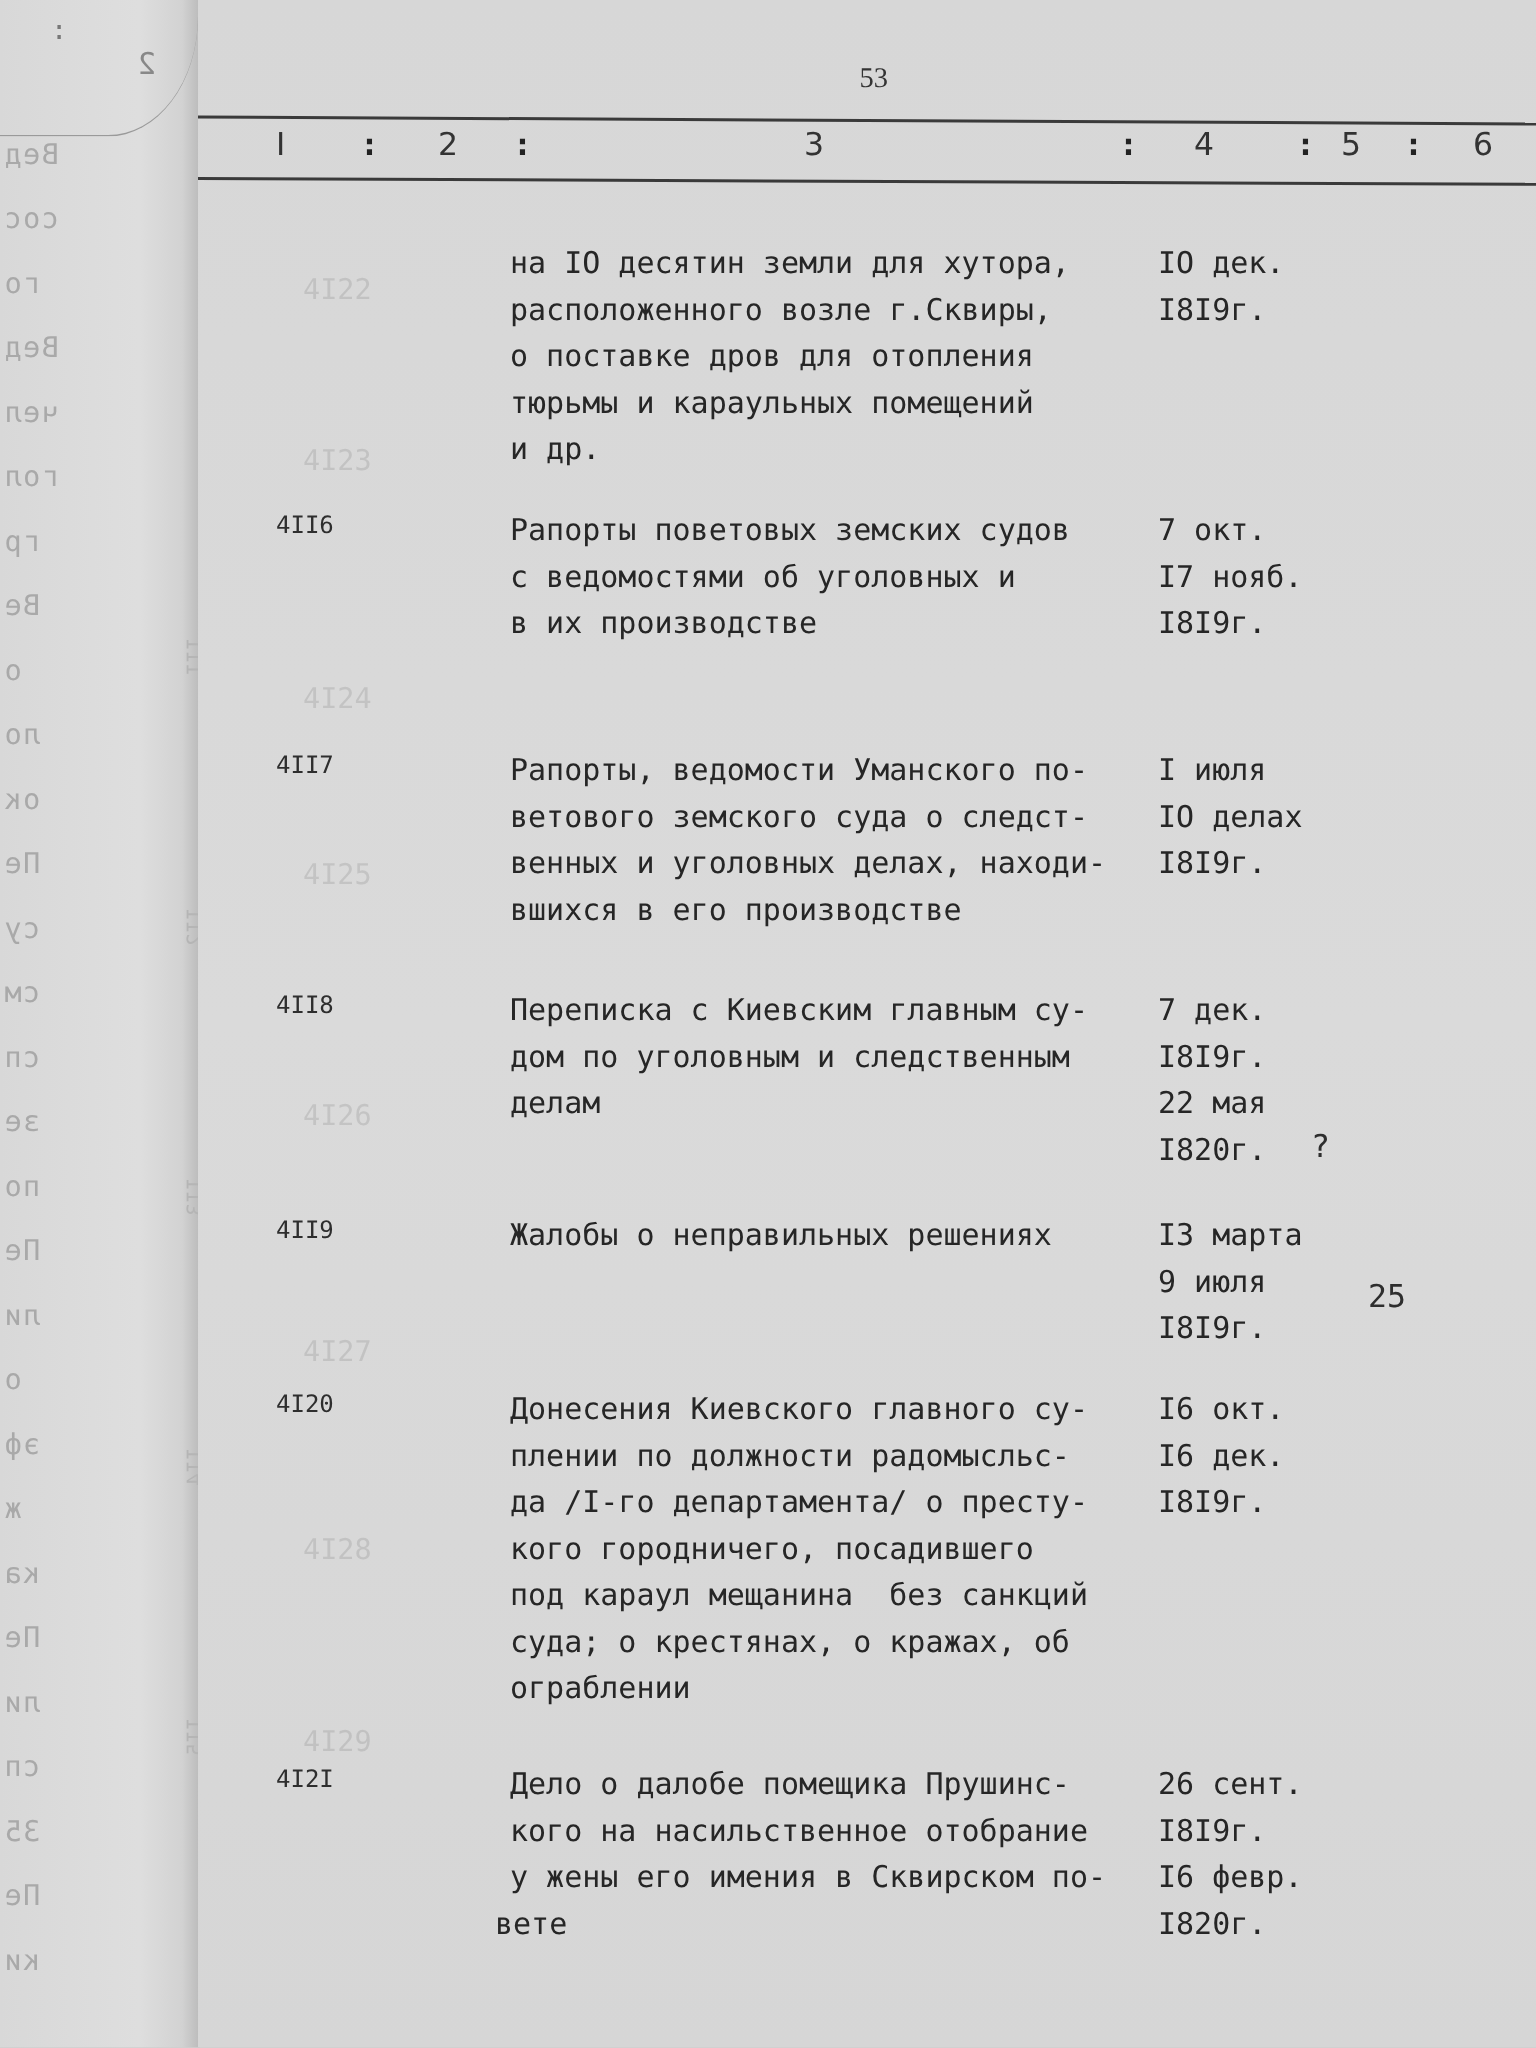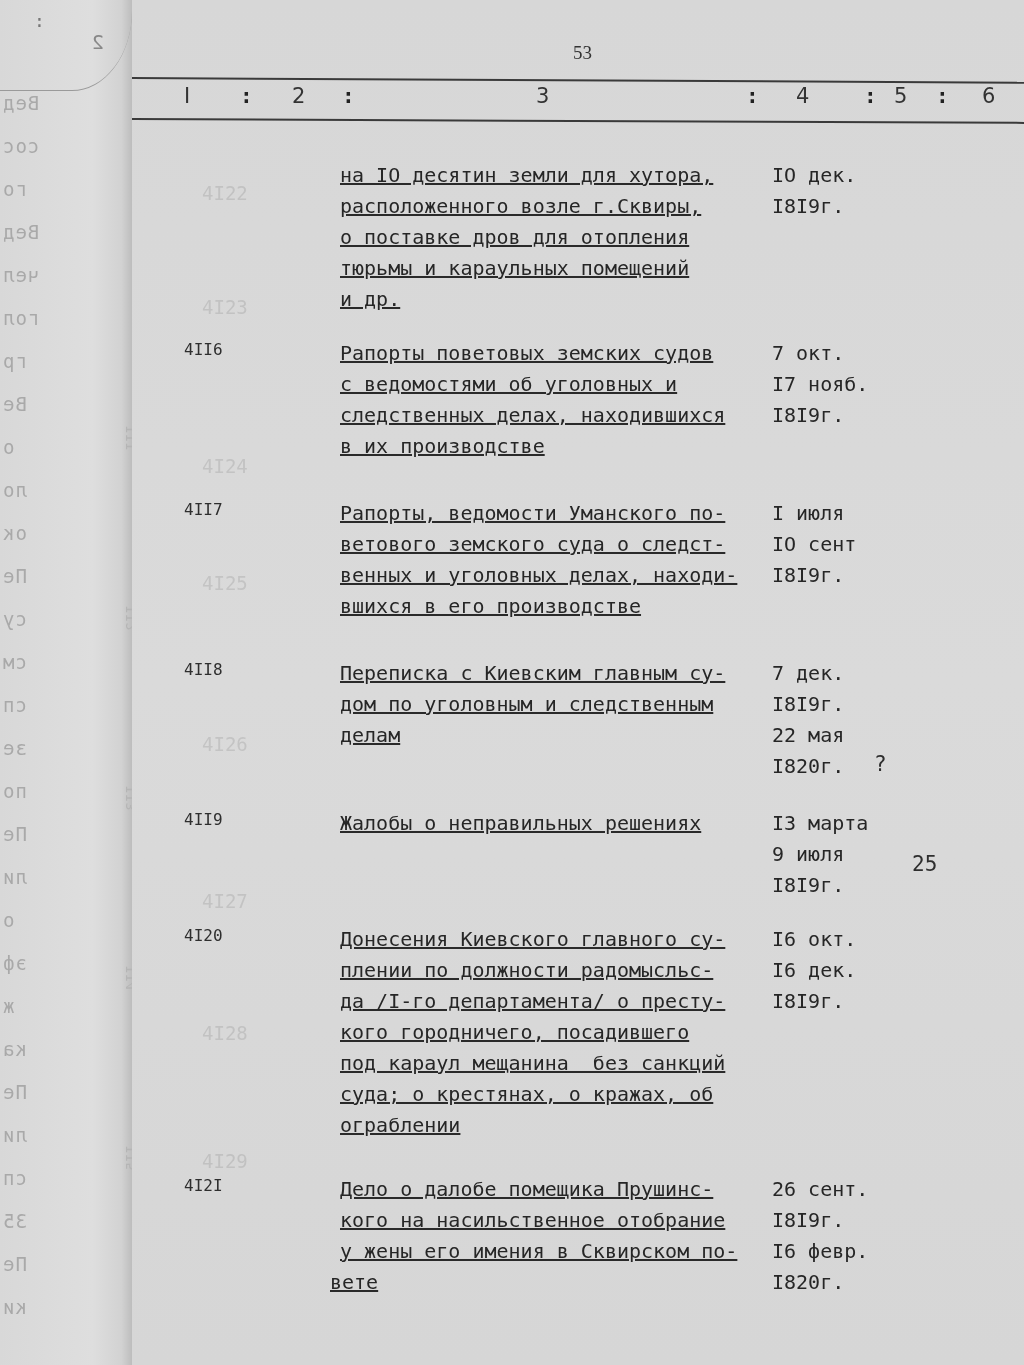--- a/index.html
+++ b/index.html
@@ -52,21 +52,21 @@
     
     .bleed {
       position: absolute; color: rgba(120,120,120,0.22); font-size: 19px; white-space: pre;
     }
 
     
     .entry-num {
       position: absolute; left: 52px; font-size: 16px; color: #2e2e2e;
     }
     .entry-desc {
-      position: absolute; left: 208px; width: 440px; text-decoration: underline;
+      position: absolute; left: 208px; width: 440px;
     }
     .entry-desc .ln, .entry-date .ln {
       display: block; height: 31px; line-height: 31px; font-size: 20px; white-space: pre; color: #262626;
     }
     .entry-date { position: absolute; left: 640px; }
     .extra { position: absolute; font-size: 21px; color: #2e2e2e; }
   </style>
 </head>
 <body>
 
@@ -152,39 +152,38 @@
   </div>
   <div class="entry-date" style="top:160px">
     <span class="ln">IO дек.</span>
     <span class="ln">I8I9г.</span>
   </div>
 
   <span class="entry-num" style="top:340px">4II6</span>
   <div class="entry-desc" style="top:338px">
     <span class="ln">Рапорты поветовых земских судов</span>
     <span class="ln">с ведомостями об уголовных и</span>
-    <span class="ln">следственных делах, находившихся</span>
     <span class="ln">в их производстве</span>
   </div>
   <div class="entry-date" style="top:338px">
     <span class="ln">7 окт.</span>
     <span class="ln">I7 нояб.</span>
     <span class="ln">I8I9г.</span>
   </div>
 
   <span class="entry-num" style="top:500px">4II7</span>
   <div class="entry-desc" style="top:498px">
     <span class="ln">Рапорты, ведомости Уманского по-</span>
     <span class="ln">ветового земского суда о следст-</span>
     <span class="ln">венных и уголовных делах, находи-</span>
     <span class="ln">вшихся в его производстве</span>
   </div>
   <div class="entry-date" style="top:498px">
     <span class="ln">I июля</span>
-    <span class="ln">IO сент</span>
+    <span class="ln">IO делах</span>
     <span class="ln">I8I9г.</span>
   </div>
 
   <span class="entry-num" style="top:660px">4II8</span>
   <div class="entry-desc" style="top:658px">
     <span class="ln">Переписка с Киевским главным су-</span>
     <span class="ln">дом по уголовным и следственным</span>
     <span class="ln">делам</span>
   </div>
   <div class="entry-date" style="top:658px">

